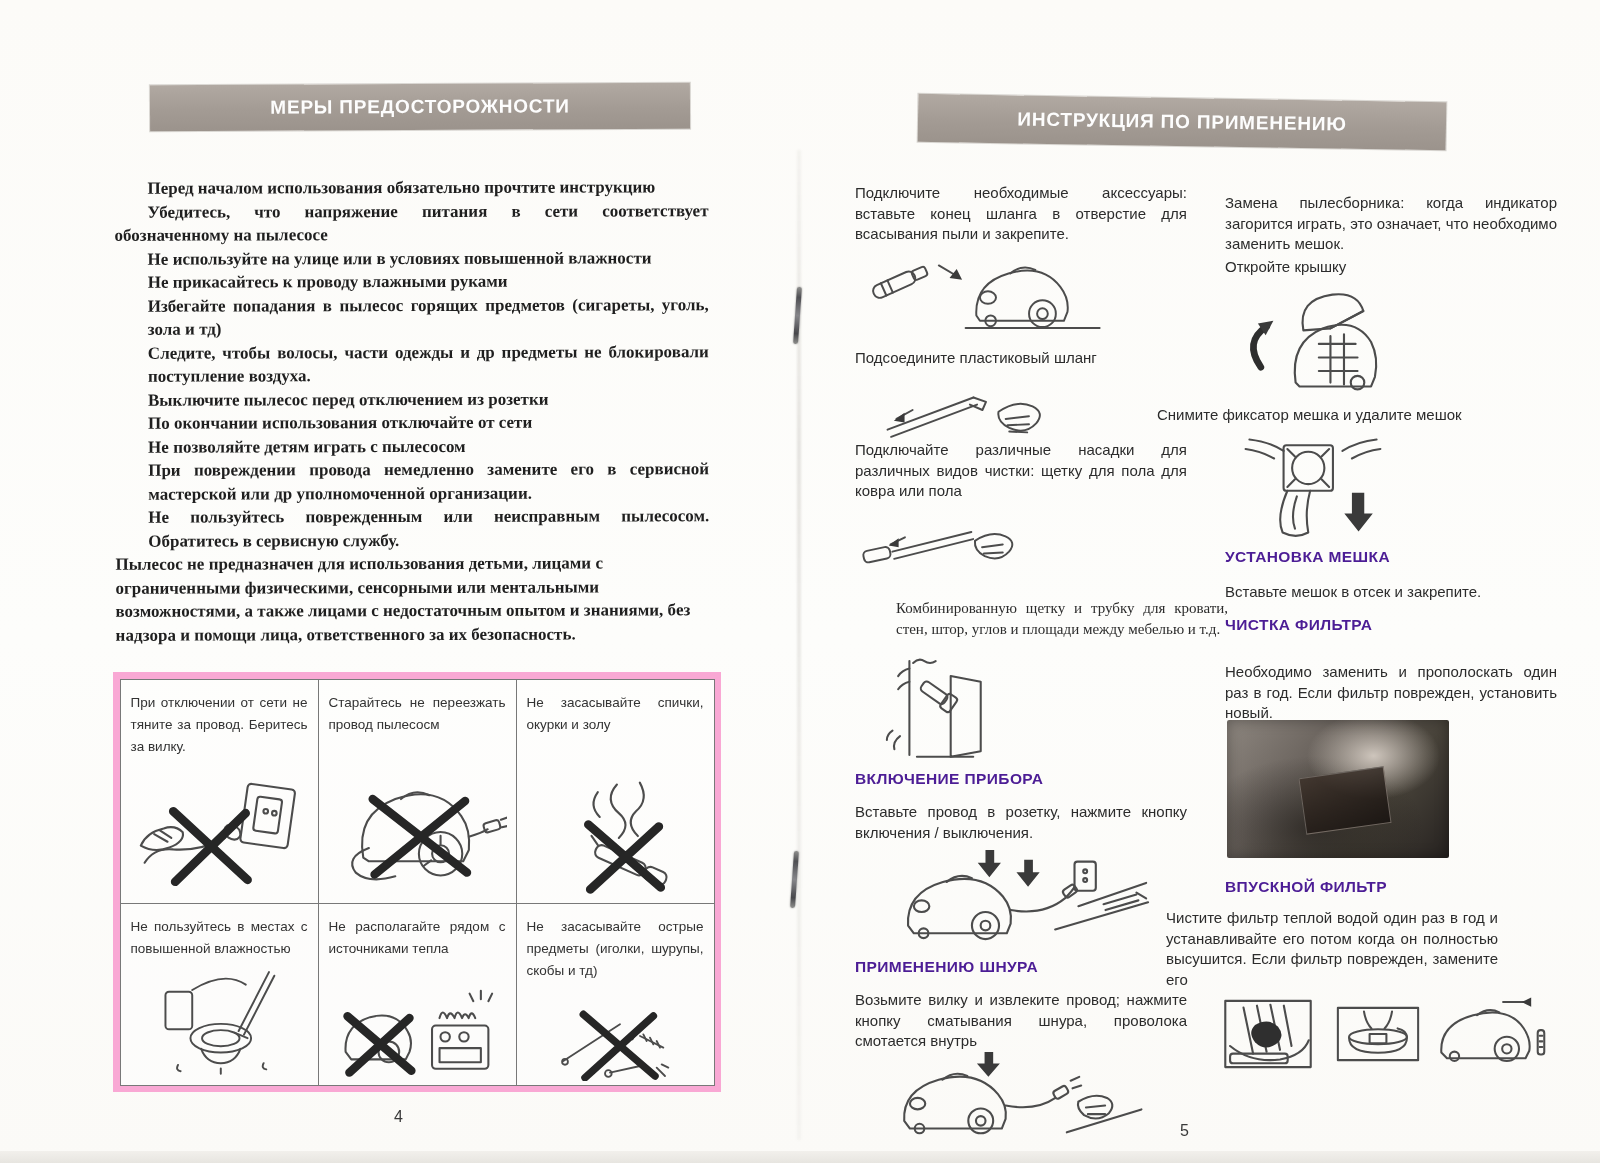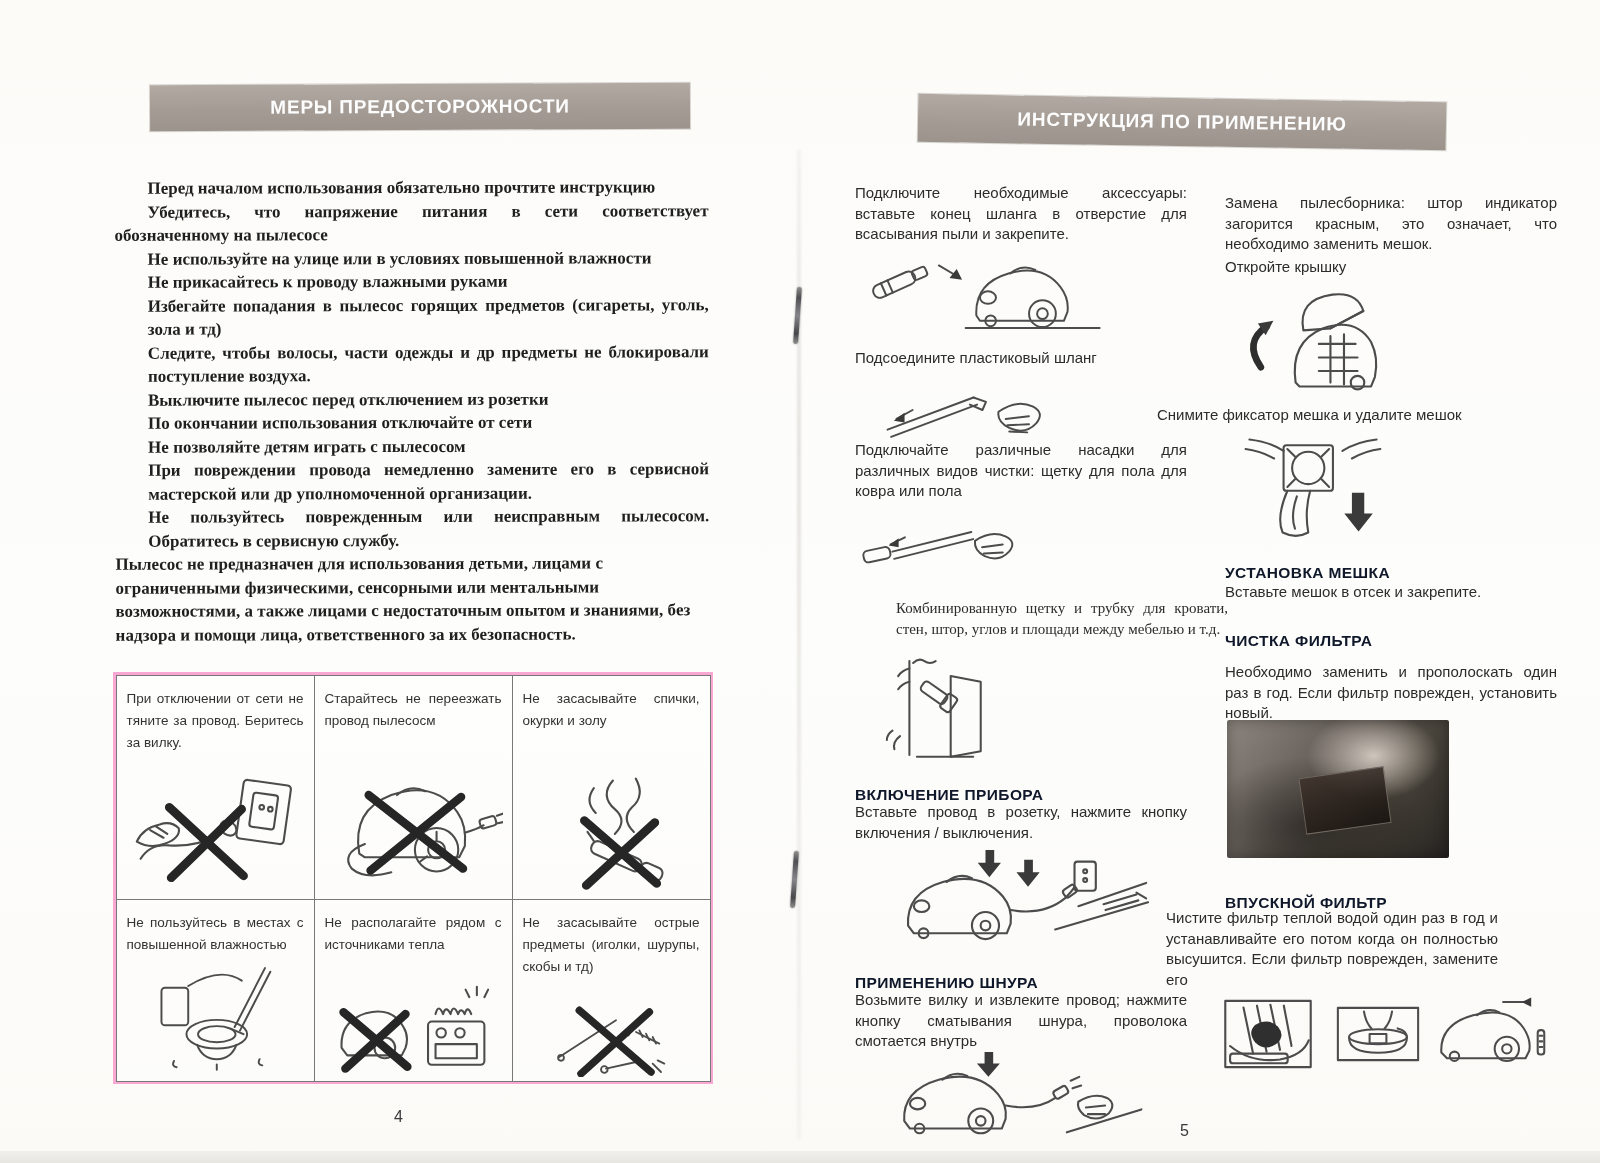--- a/index.html
+++ b/index.html
@@ -24,31 +24,31 @@
     font-size:17px;line-height:23.5px;color:#1f1f1f;transform:rotate(-.15deg);
   }
   .serif-block p{margin:0;text-align:justify;}
   .serif-block p.ind{padding-left:33px;}
   .serif-block p.firstind{text-indent:33px;}
   .serif-block p.plain{text-align:left;}
   
   .warn{
     position:absolute;left:113px;top:672px;width:594px;
     display:grid;grid-template-columns:198px 198px 198px;grid-template-rows:224px 182px;
-    border:3px solid #f9a8d4;
+    border:7px solid #f9a8d4;
   }
   .cell{
     border:1px solid #787878;margin:-0.5px;position:relative;
     padding:12px 10px 6px 10px;background:rgba(255,255,255,.4);
   }
   .celltxt{font-size:13.5px;line-height:22px;color:#333;text-align:justify;}
   .cellill{position:absolute;left:0;right:0;bottom:4px;display:flex;justify-content:center;}
   
   .rp{position:absolute;width:332px;font-size:15px;line-height:20.5px;color:#2c2c2c;text-align:justify;}
-  .rh{position:absolute;font-weight:bold;font-size:15.5px;letter-spacing:.4px;color:#0f172a;margin-top:16px;}
+  .rh{position:absolute;font-weight:bold;font-size:15.5px;letter-spacing:.4px;color:#4c1d95;}
   .ill{position:absolute;}
   .pnum{position:absolute;font-size:16px;color:#3a3a3a;}
   
   .photo{
     position:absolute;left:1227px;top:720px;width:222px;height:138px;border-radius:2px;
     background:
       radial-gradient(95px 62px at 66% 26%, rgba(216,207,198,.92), rgba(216,207,198,0) 70%),
       radial-gradient(150px 95px at 38% 78%, rgba(18,15,13,.55), rgba(18,15,13,0) 75%),
       linear-gradient(128deg,#8d867f 0%,#6d6660 32%,#474239 68%,#262220 100%);
     box-shadow:inset 0 0 14px rgba(0,0,0,.35);
@@ -321,21 +321,21 @@
         <circle cx="74" cy="80" r="5"></circle>
         <path d="M164,56 Q196,62 216,48"></path>
         <rect x="214" y="38" width="15" height="9" rx="3" transform="rotate(-30 221 42)"></rect>
         <path d="M232,30 l9,-4 M234,38 l9,-3"></path>
         <path d="M240,52 q16,-10 30,-4 q10,6 2,16 q-12,10 -26,2 q-8,-7 -6,-14 z"></path>
         <path d="M248,58 l20,-2 M250,65 l18,0"></path>
         <path d="M228,84 L306,60"></path>
       </svg>
     </div>
 
-    <div class="rp" style="left:1225px;top:193px;">Замена пылесборника: штор индикатор загорится красным, это означает, что необходимо заменить мешок.</div>
+    <div class="rp" style="left:1225px;top:193px;">Замена пылесборника: когда индикатор загорится играть, это означает, что необходимо заменить мешок.</div>
     <div class="rp" style="left:1225px;top:257px;">Откройте крышку</div>
 
     <div class="ill" style="left:1240px;top:282px;">
       <svg class="line" viewBox="0 0 150 122" width="148" height="118">
         <path class="thick" d="M20,88 Q2,62 26,46"></path>
         <path class="solid" d="M33,40 l-16,3 8,12 z"></path>
         <path d="M56,104 Q50,62 84,48 Q118,36 134,62 Q142,78 138,98 L134,108 L60,108 Z"></path>
         <path d="M64,50 Q58,18 94,13 Q120,10 126,30 L92,48 Z"></path>
         <path d="M92,48 L126,30"></path>
         <path d="M80,64 h38 M80,78 h40 M80,92 h40 M92,56 v48 M106,54 v52"></path>

